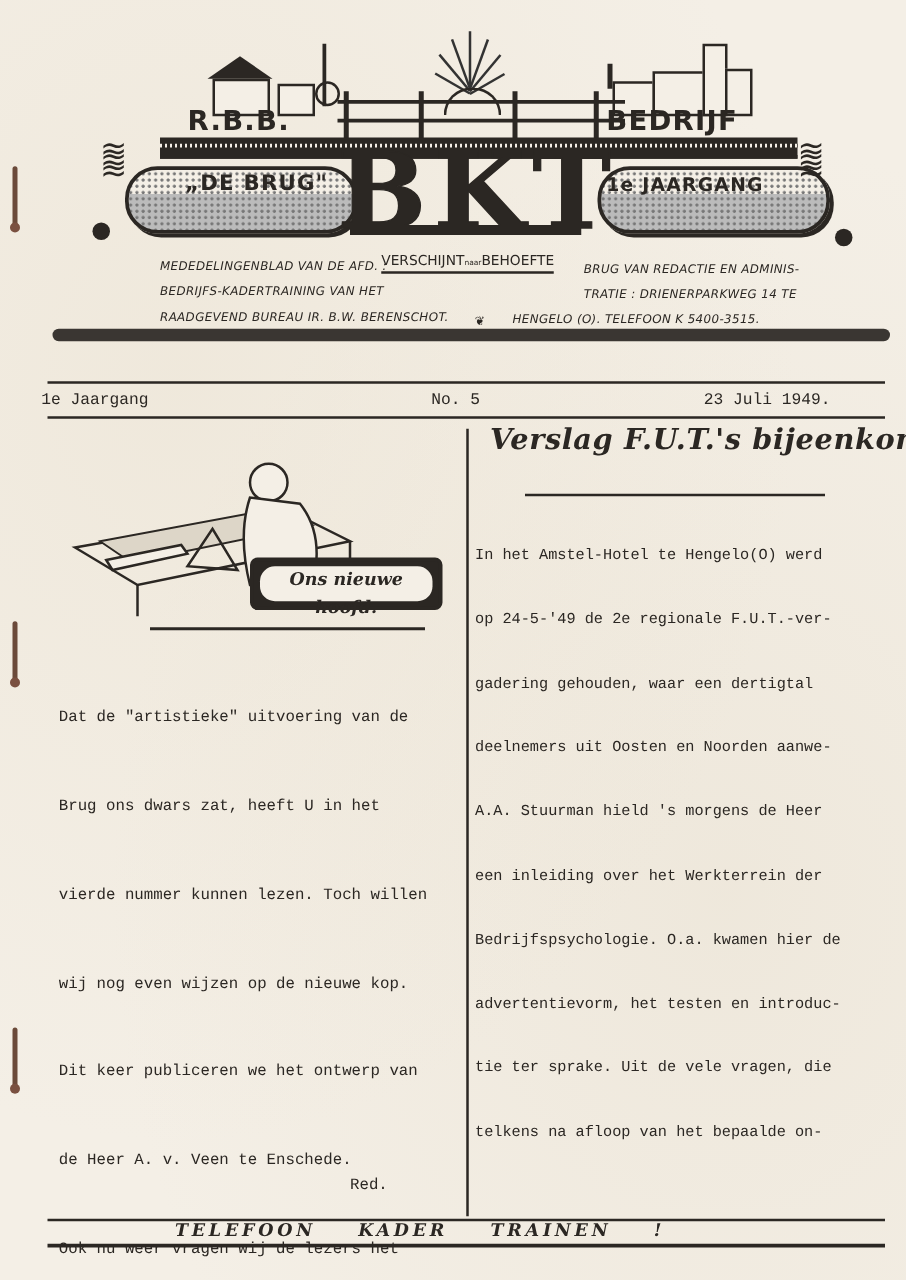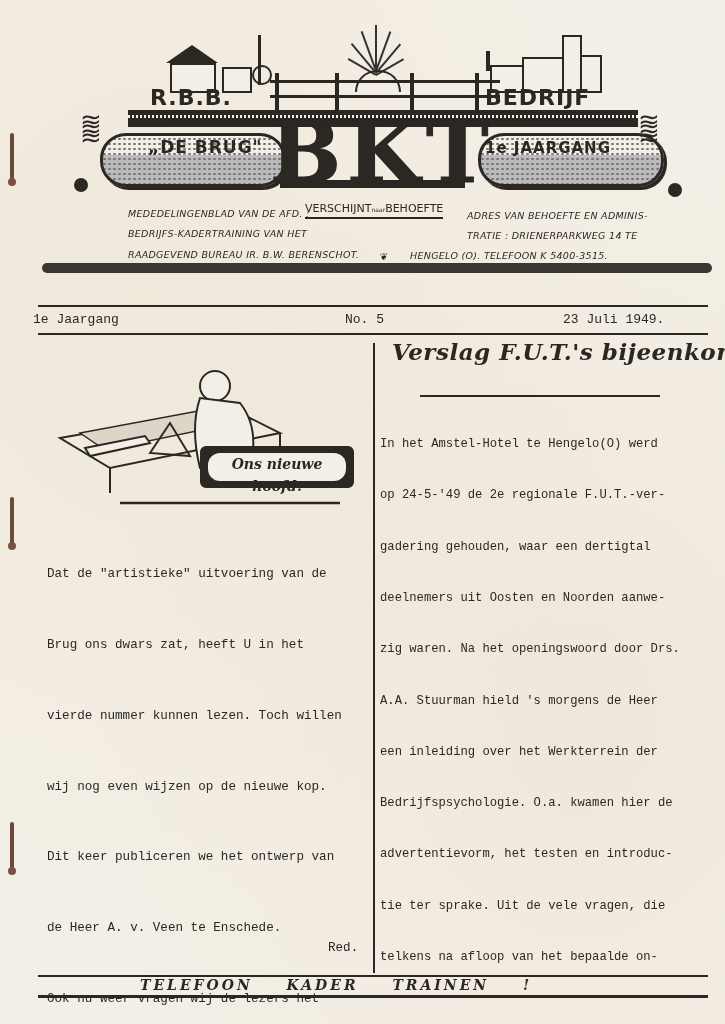--- a/index.html
+++ b/index.html
@@ -56,21 +56,21 @@
 
   .redactie{position:absolute;left:258px;top:355px;font-size:12.5px;line-height:24px;}
   .redactie span{display:block;border-bottom:1.5px solid #2b2723;width:fit-content;}
   .illus{position:absolute;left:50px;top:368px;width:315px;height:140px;}
   .ons-label{position:absolute;left:200px;top:446px;width:148px;height:36px;border:3px solid #2b2723;border-radius:6px;
      background:#2b2723;}
   .ons-label span{position:absolute;left:5px;top:4px;right:5px;bottom:4px;background:#f4efe6;border-radius:12px;
      font-family:"DejaVu Serif",serif;font-style:italic;font-weight:bold;font-size:14px;line-height:22px;text-align:center;}
 
   .left-body{position:absolute;left:47px;top:516px;width:320px;font-size:12.6px;line-height:23.6px;white-space:pre;}
-  .red-sign{position:absolute;left:280px;top:941px;font-size:12.6px;margin-left:48px;}
+  .red-sign{position:absolute;left:280px;top:941px;font-size:12.6px;}
 
   .right-title1{position:absolute;left:392px;top:338px;font-family:"DejaVu Serif",serif;font-style:italic;font-weight:bold;
      font-size:23px;color:#2b2723;letter-spacing:0.5px;white-space:nowrap;}
   .right-title2{position:absolute;left:392px;top:366px;font-family:"DejaVu Serif",serif;font-style:italic;
      font-size:20px;color:#2b2723;white-space:nowrap;}
   .right-title-ul{position:absolute;left:420px;top:395px;width:240px;height:2px;background:#2b2723;}
   .right-body{position:absolute;left:380px;top:402px;width:330px;font-size:12.2px;line-height:17.1px;white-space:pre;}
 
   .footer-rule1{position:absolute;left:38px;top:975px;width:670px;height:2px;background:#2b2723;}
   .footer-rule2{position:absolute;left:38px;top:995px;width:670px;height:3px;background:#2b2723;}
@@ -140,21 +140,21 @@
   </div>
 
   <div class="info" style="left:128px;top:208px;">MEDEDELINGENBLAD VAN DE AFD. :</div>
   <div class="info" style="left:128px;top:228px;">BEDRIJFS-KADERTRAINING VAN HET</div>
   <div class="info" style="left:128px;top:249px;">RAADGEVEND BUREAU IR. B.W. BERENSCHOT.</div>
 
   <div class="verschijnt">
     <span>VERSCHIJNT</span><small>naar</small><span>BEHOEFTE</span>
   </div>
 
-  <div class="info" style="left:467px;top:210px;">ADRES VAN BEHOEFTE EN ADMINIS-</div>
+  <div class="info" style="left:467px;top:210px;">BRUG VAN REDACTIE EN ADMINIS-</div>
   <div class="info" style="left:467px;top:230px;">TRATIE : DRIENERPARKWEG 14 TE</div>
   <div class="emblem">❦</div>
   <div class="info" style="left:410px;top:250px;">HENGELO (O). TELEFOON K 5400-3515.</div>
 
   <div class="thick-bar"></div>
 
   <div class="rule" style="top:305px;"></div>
   <div class="meta" style="left:33px;">1e Jaargang</div>
   <div class="meta" style="left:345px;">No. 5</div>
   <div class="meta" style="left:563px;">23 Juli 1949.</div>
@@ -202,21 +202,20 @@
   <div class="red-sign">Red.</div>
 
   <div class="right-title1">Verslag F.U.T.'s bijeenkomst</div>
   <div class="right-title-ul"></div>
 
   <div class="right-body">
     <div>In het Amstel-Hotel te Hengelo(O) werd</div>
     <div>op 24-5-'49 de 2e regionale F.U.T.-ver-</div>
     <div>gadering gehouden, waar een dertigtal</div>
     <div>deelnemers uit Oosten en Noorden aanwe-</div>
-    <div>zig waren. Na het openingswoord door Drs.</div>
     <div>A.A. Stuurman hield 's morgens de Heer</div>
     <div>een inleiding over het Werkterrein der</div>
     <div>Bedrijfspsychologie. O.a. kwamen hier de</div>
     <div>advertentievorm, het testen en introduc-</div>
     <div>tie ter sprake. Uit de vele vragen, die</div>
     <div>telkens na afloop van het bepaalde on-</div>
     
     
     
     

